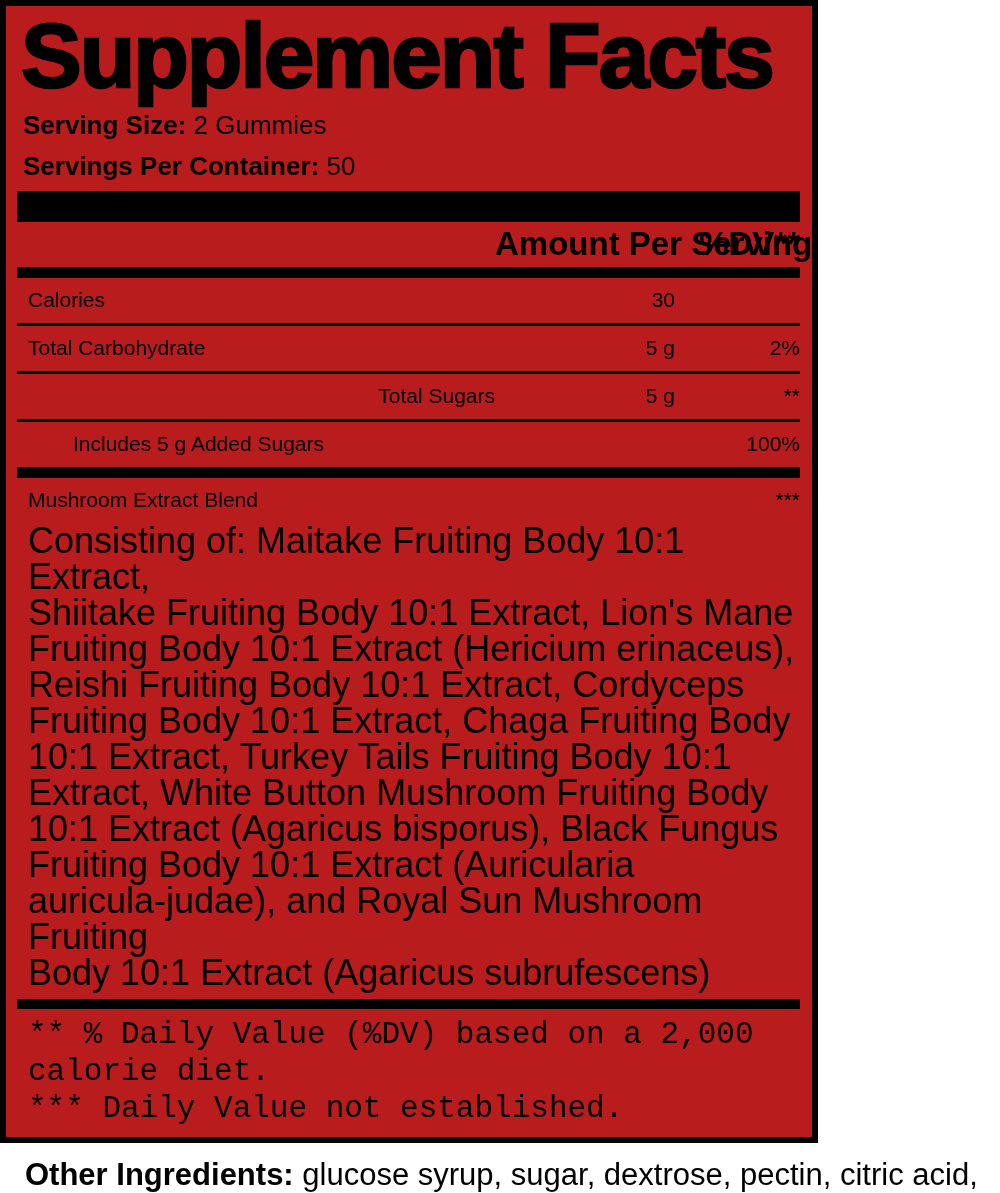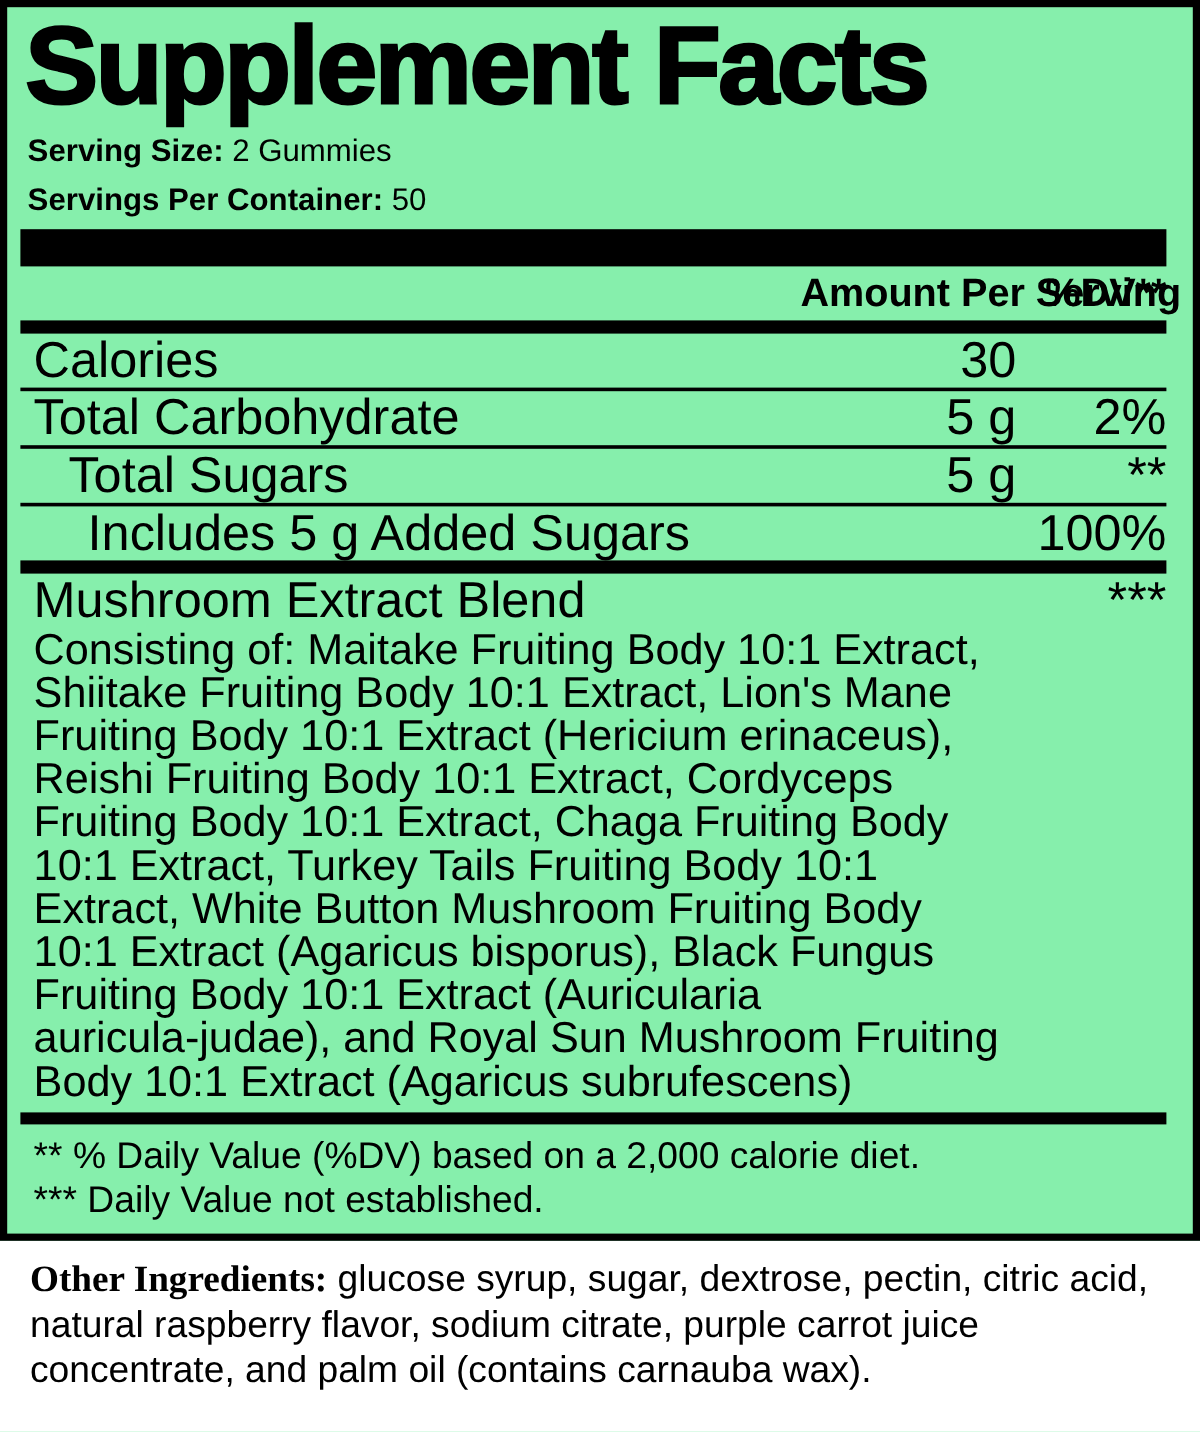--- a/index.html
+++ b/index.html
@@ -6,23 +6,23 @@
   html,body { background:#ffffff; }
   body {
     width:1000px; height:1193px; overflow:hidden;
     font-family:"Liberation Sans", sans-serif;
     color:#000000;
   }
   .sheet { width:1000px; height:1193px; background:#ffffff; }
 
   .panel {
     border:6px solid #000000;
-    width:1000px;
-    padding:0 22px 0 11px;
-    background:#86efac;
+    width:818px;
+    padding:0 12px 0 11px;
+    background:#b91c1c;
   }
 
   .title {
     font-size:91px;
     font-weight:bold;
     line-height:1.04;
     letter-spacing:-2px;
     -webkit-text-stroke:2.5px #000000;
     padding:3px 0 1px 4px;
     white-space:nowrap;
@@ -42,40 +42,40 @@
     display:flex; align-items:baseline;
     font-weight:bold; font-size:33px; line-height:36px;
     padding:4px 0 5px 0;
   }
   .spacer { flex:1; }
   .amt { width:180px; text-align:right; white-space:nowrap; }
   .dv { width:125px; text-align:right; white-space:nowrap; }
 
   .row {
     display:flex; align-items:baseline;
-    font-size:42px; line-height:36px;
+    font-size:21px; line-height:36px;
     padding:4px 0 5px 0;
   }
   .row .nm { flex:1; text-align:left; padding-left:11px; white-space:nowrap; }
-  .row .nm.ind1 { padding-left:40px; }
+  .row .nm.ind1 { padding-left:40px;text-align:right; }
   .row .nm.ind2 { padding-left:56px; }
 
   .desc {
     font-size:36px; line-height:36px;
     padding:0 0 8px 11px;
     white-space:pre-line;
   }
 
-  .footnotes { padding:7px 0 10px 11px; font-size:31px; line-height:37px; }
+  .footnotes { padding:7px 0 10px 11px; font-size:31px; line-height:37px;font-family:Liberation Mono, monospace; }
 
   .other {
     font-size:31px; line-height:38px;
     padding:13px 22px 0 25px;
   }
-  .other b { font-weight:bold;font-family:Liberation Serif, serif; }
+  .other b { font-weight:bold; }
 </style>
 </head>
 <body>
 
 <div class="sheet">
   <div class="panel">
 
     <div class="title">Supplement Facts</div>
 
     <div class="serv">

